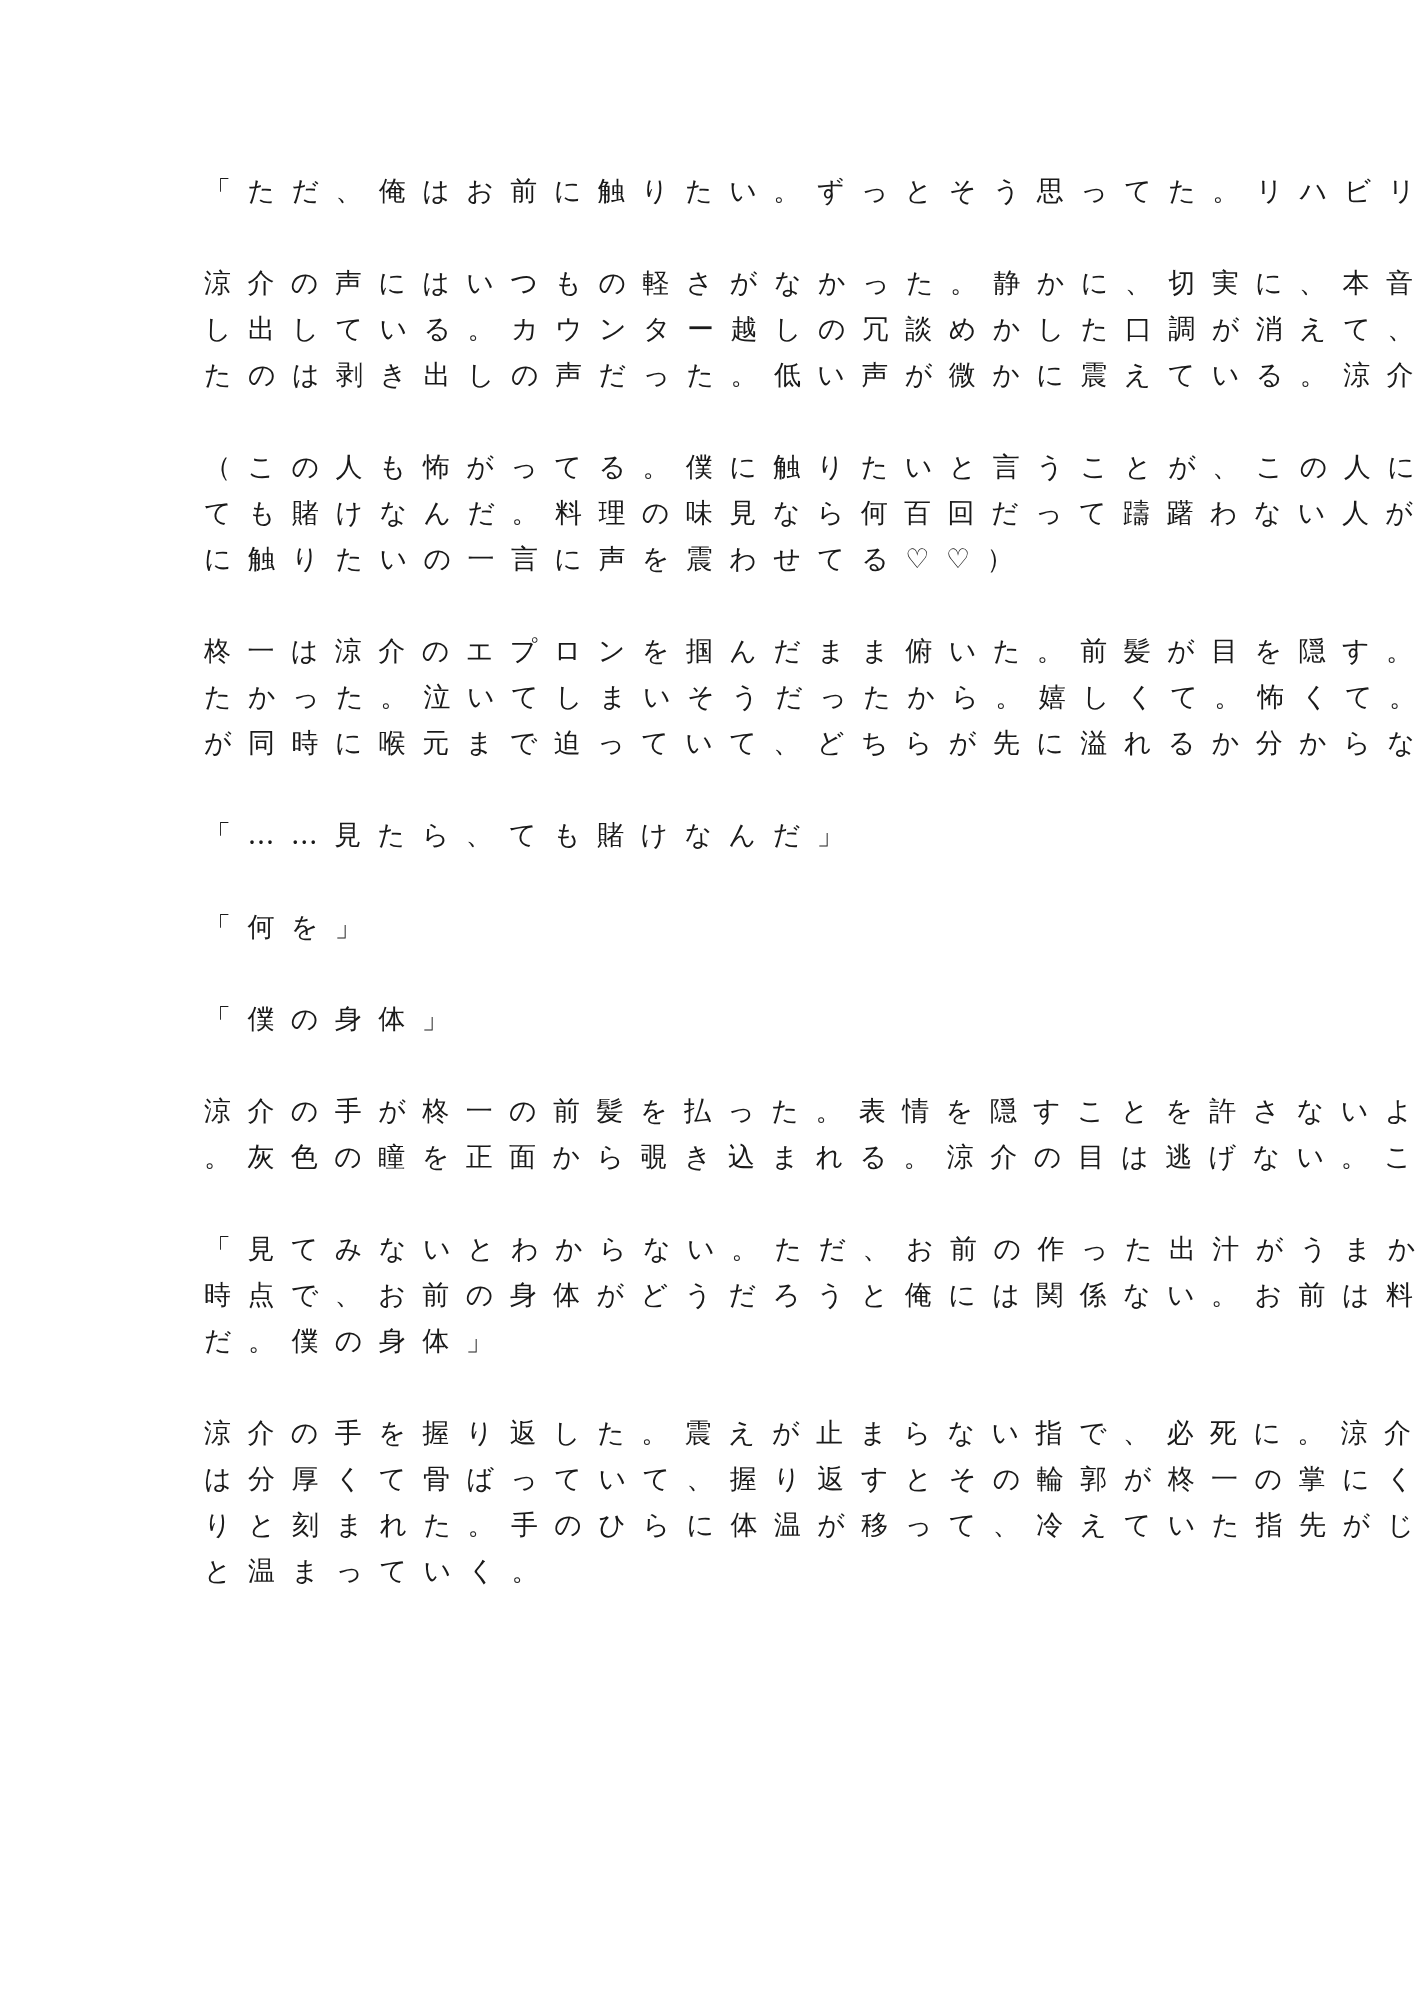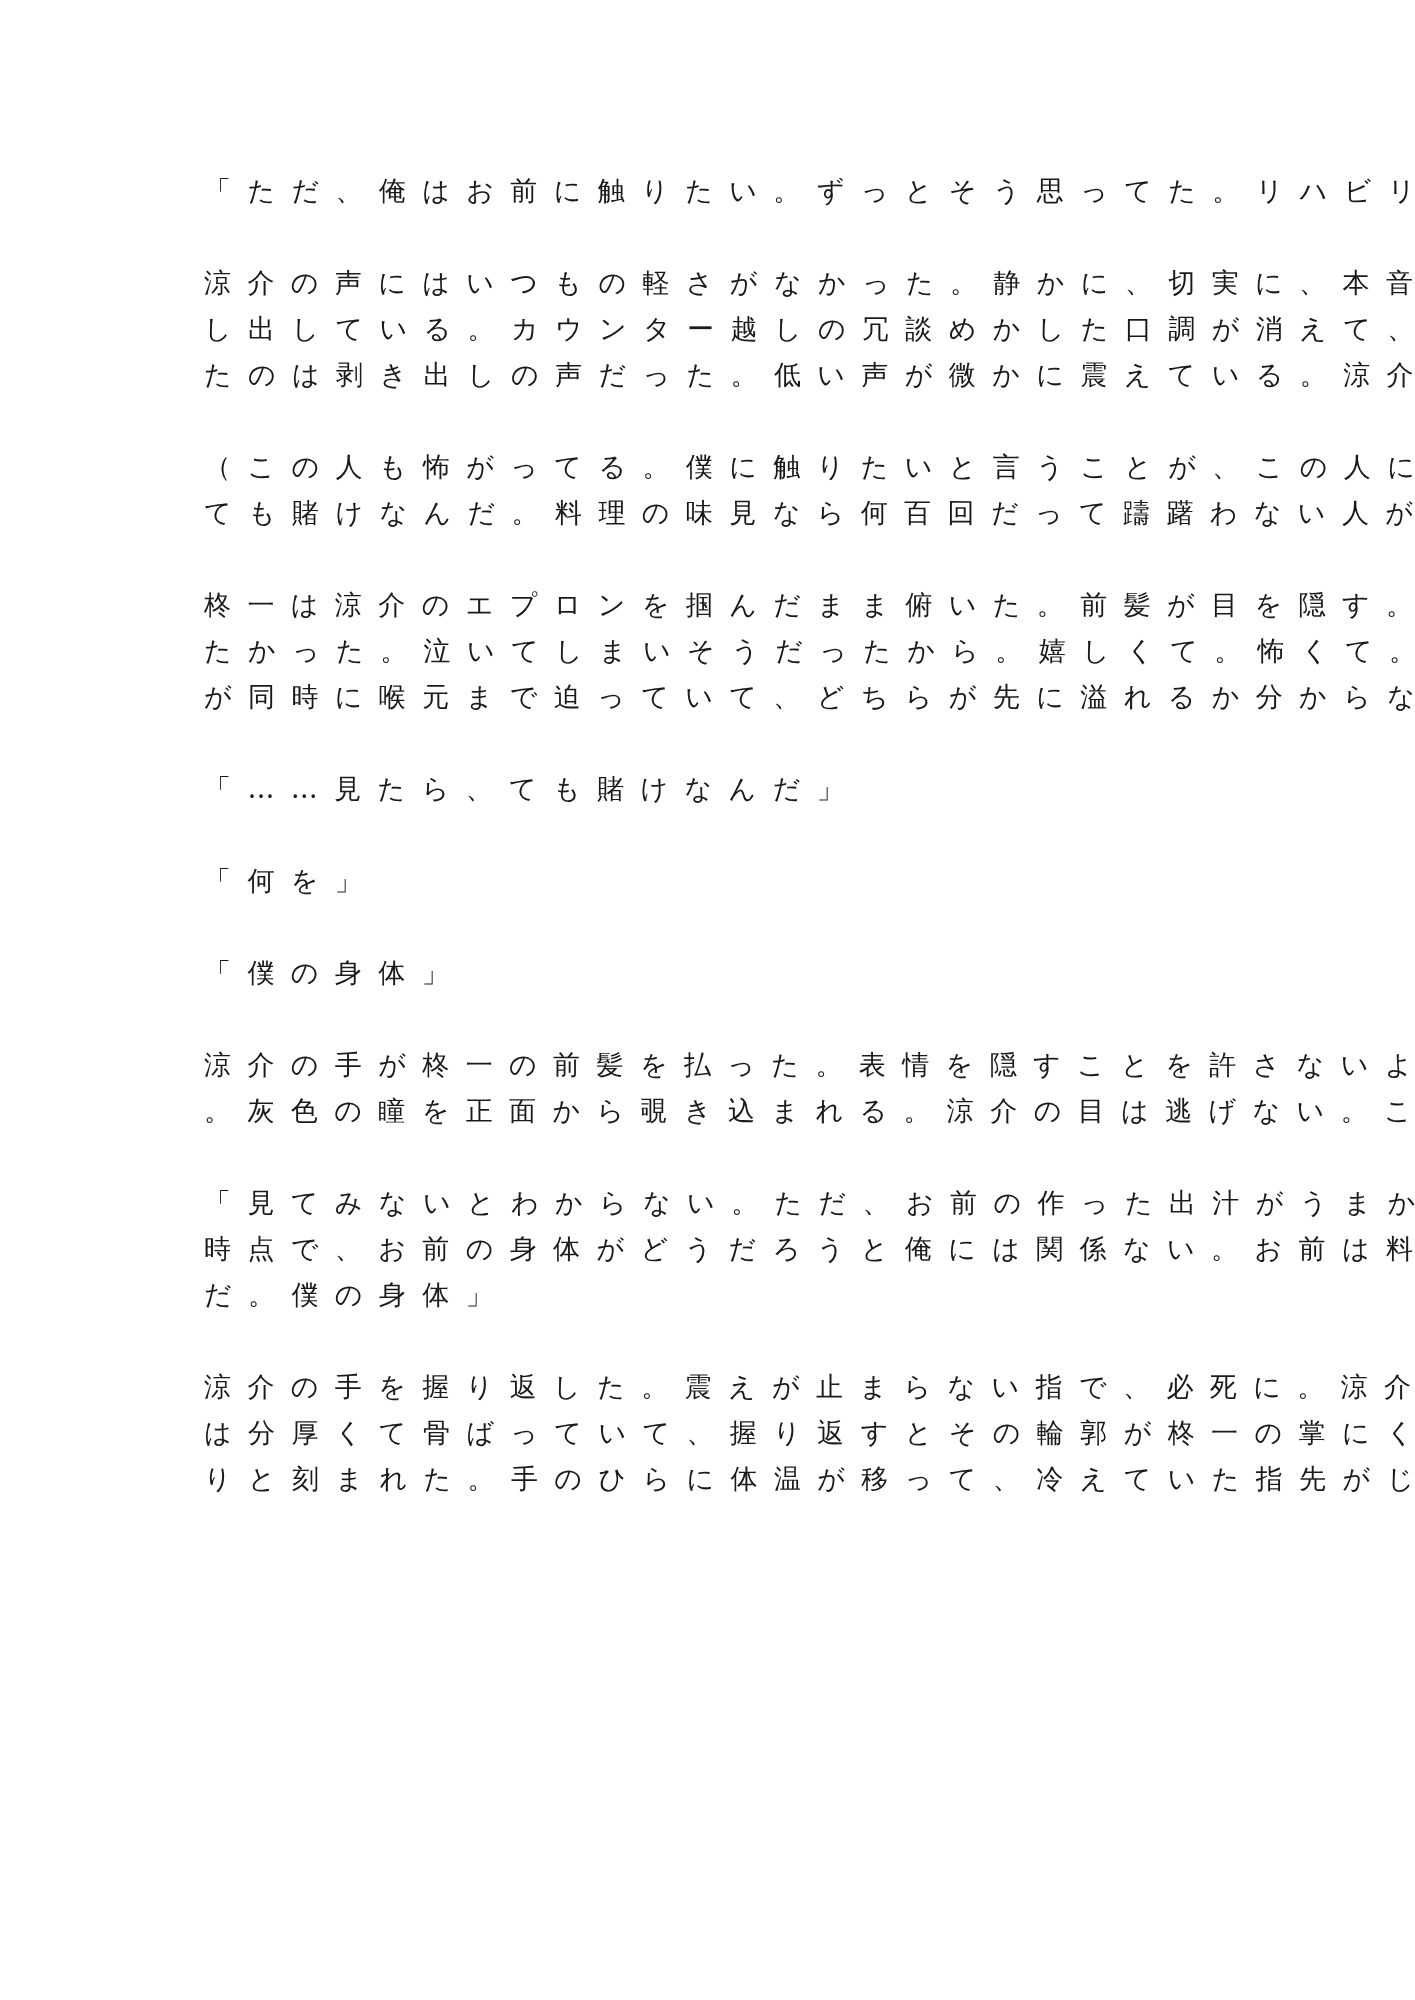--- a/index.html
+++ b/index.html
@@ -47,20 +47,21 @@
 
   <div class="para">
     <span class="line">涼介の声にはいつもの軽さがなかった。静かに、切実に、本音を差</span>
     <span class="line">し出している。カウンター越しの冗談めかした口調が消えて、残っ</span>
     <span class="line">たのは剥き出しの声だった。低い声が微かに震えている。涼介にも</span>
   </div>
 
   <div class="para">
     <span class="line">（この人も怖がってる。僕に触りたいと言うことが、この人にとっ</span>
     <span class="line">ても賭けなんだ。料理の味見なら何百回だって躊躇わない人が、僕</span>
+    <span class="line">に触りたいの一言に声を震わせてる♡♡）</span>
   </div>
 
   <div class="para">
     <span class="line">柊一は涼介のエプロンを掴んだまま俯いた。前髪が目を隠す。隠し</span>
     <span class="line">たかった。泣いてしまいそうだったから。嬉しくて。怖くて。両方</span>
     <span class="line">が同時に喉元まで迫っていて、どちらが先に溢れるか分からない。</span>
   </div>
 
   <div class="para">
     <span class="line">「……見たら、ても賭けなんだ」</span>
@@ -82,15 +83,16 @@
   <div class="para">
     <span class="line">「見てみないとわからない。ただ、お前の作った出汁がうまかった</span>
     <span class="line">時点で、お前の身体がどうだろうと俺には関係ない。お前は料理人</span>
     <span class="line">だ。僕の身体」</span>
   </div>
 
   <div class="para">
     <span class="line">涼介の手を握り返した。震えが止まらない指で、必死に。涼介の手</span>
     <span class="line">は分厚くて骨ばっていて、握り返すとその輪郭が柊一の掌にくっき</span>
     <span class="line">りと刻まれた。手のひらに体温が移って、冷えていた指先がじわり</span>
+    <span class="line">と温まっていく。</span>
   </div>
 
 </div>
 
 </body></html>

